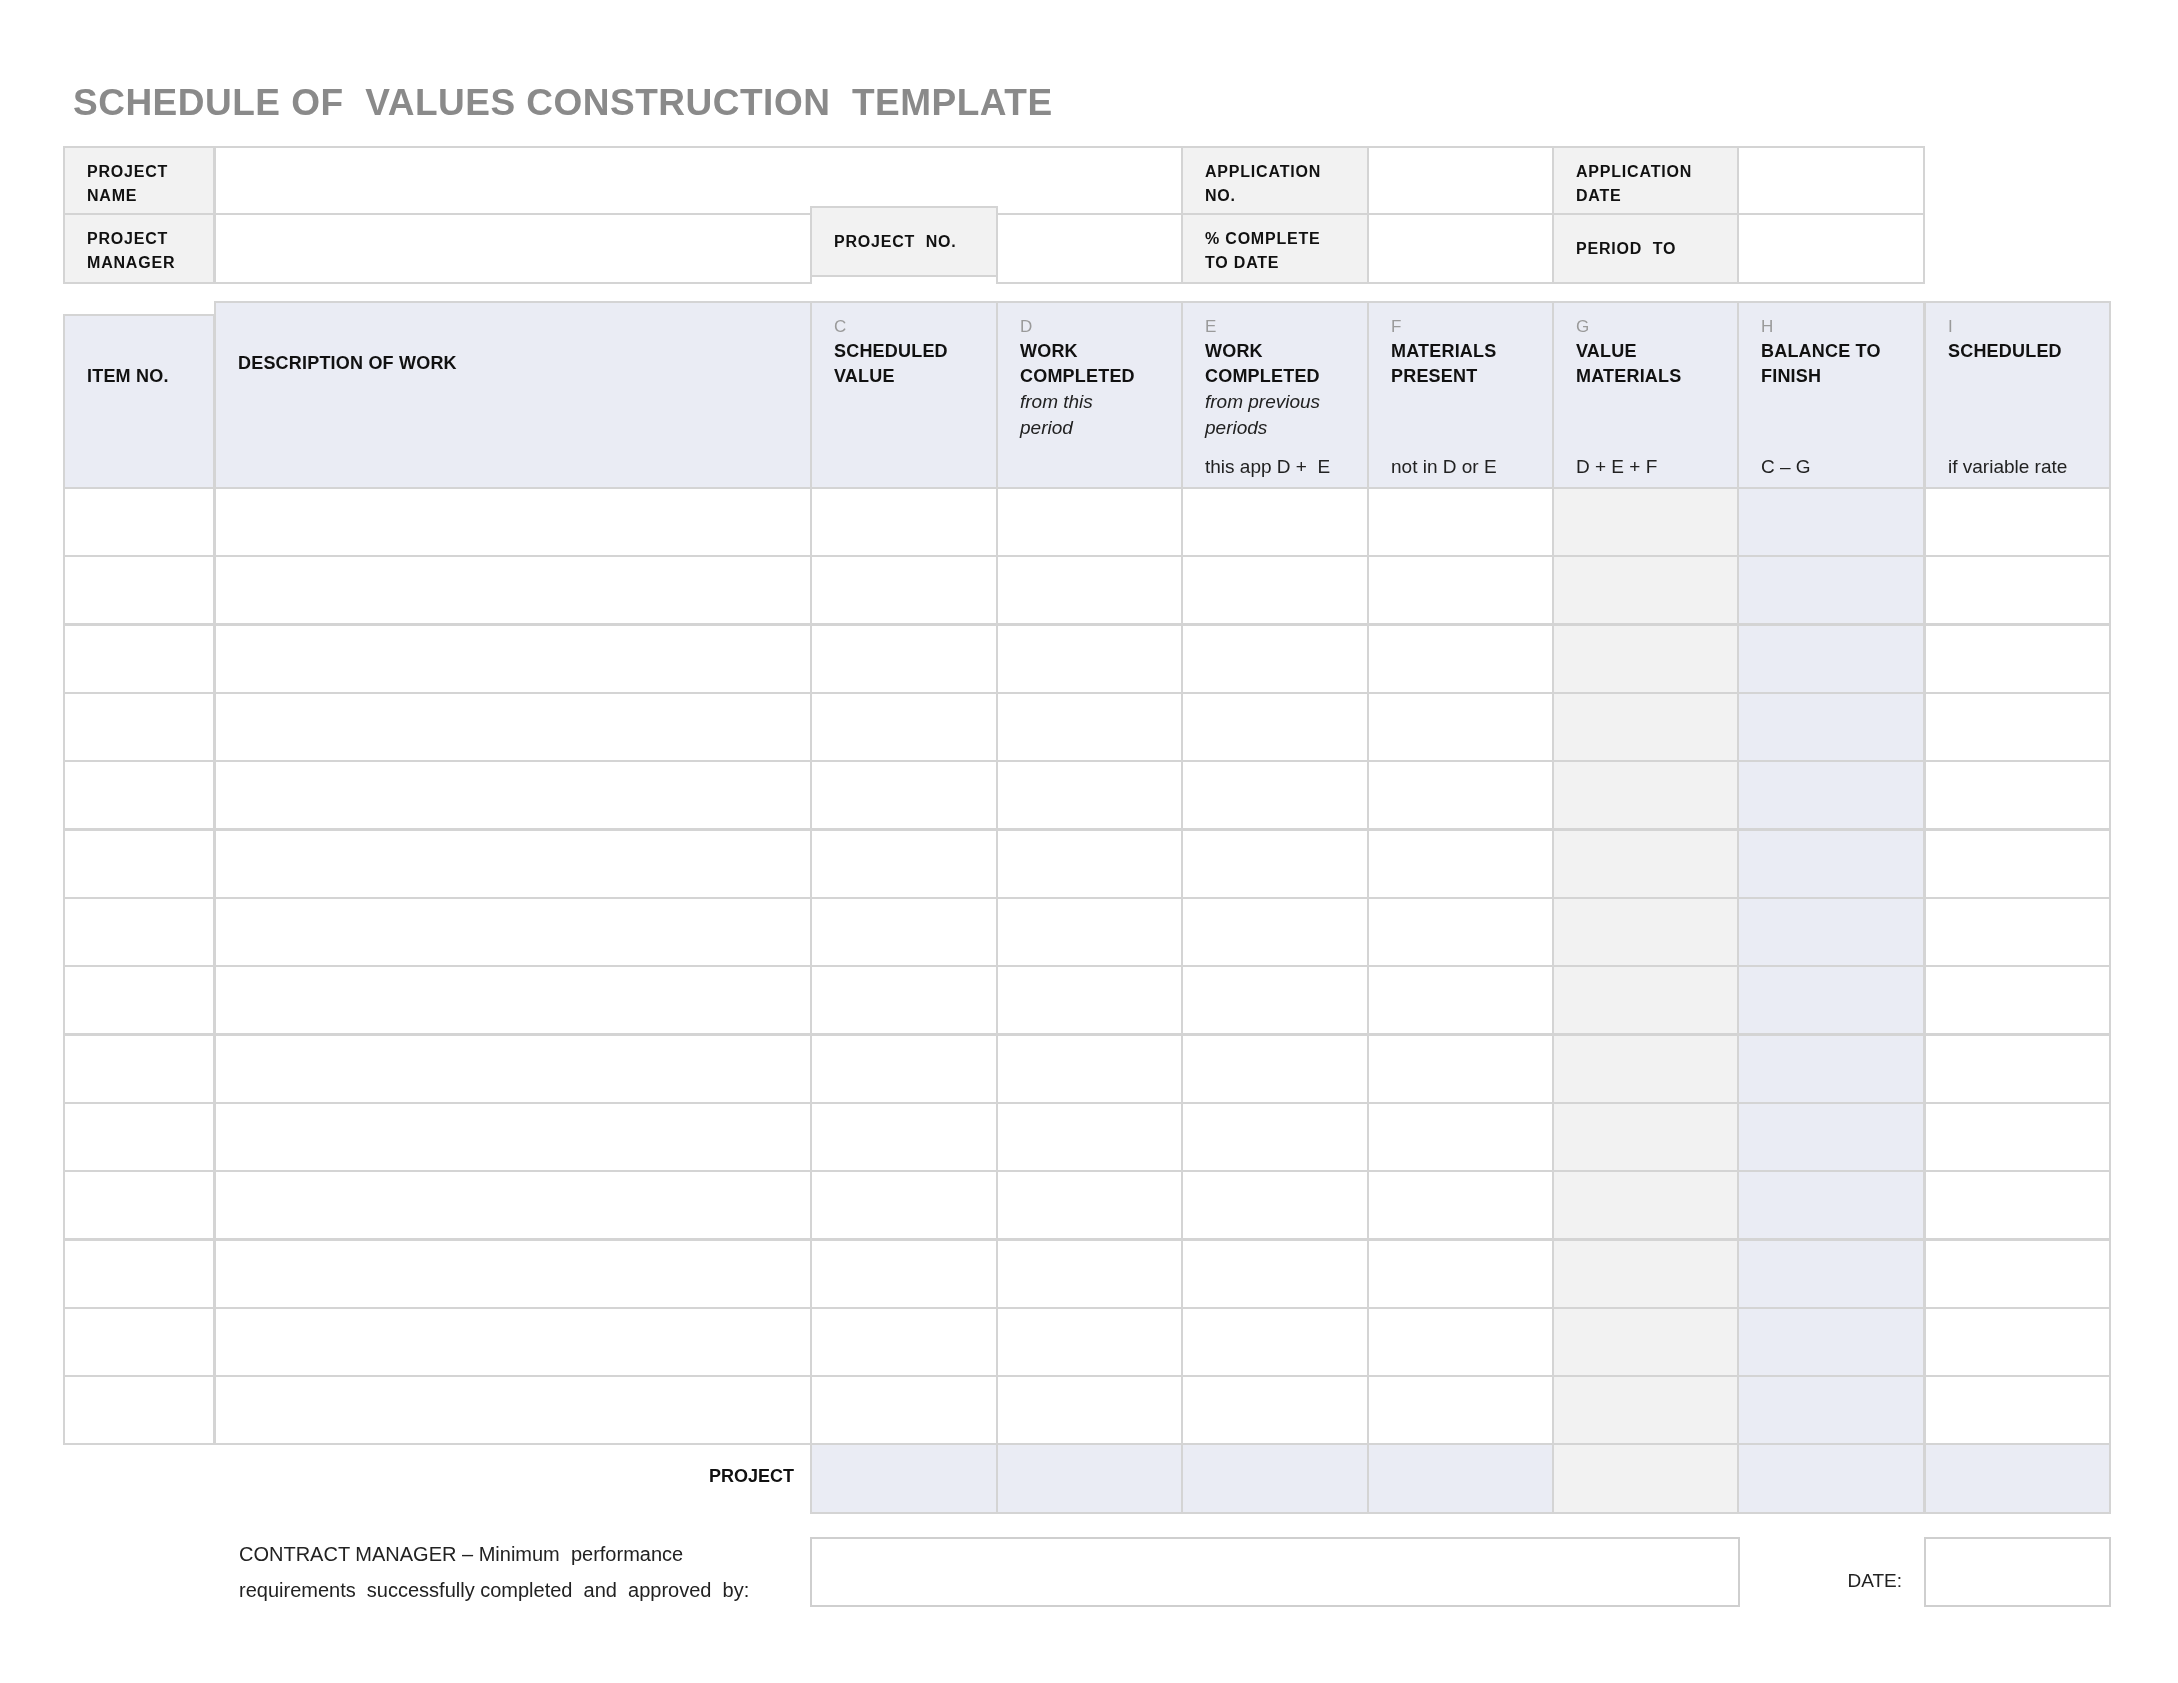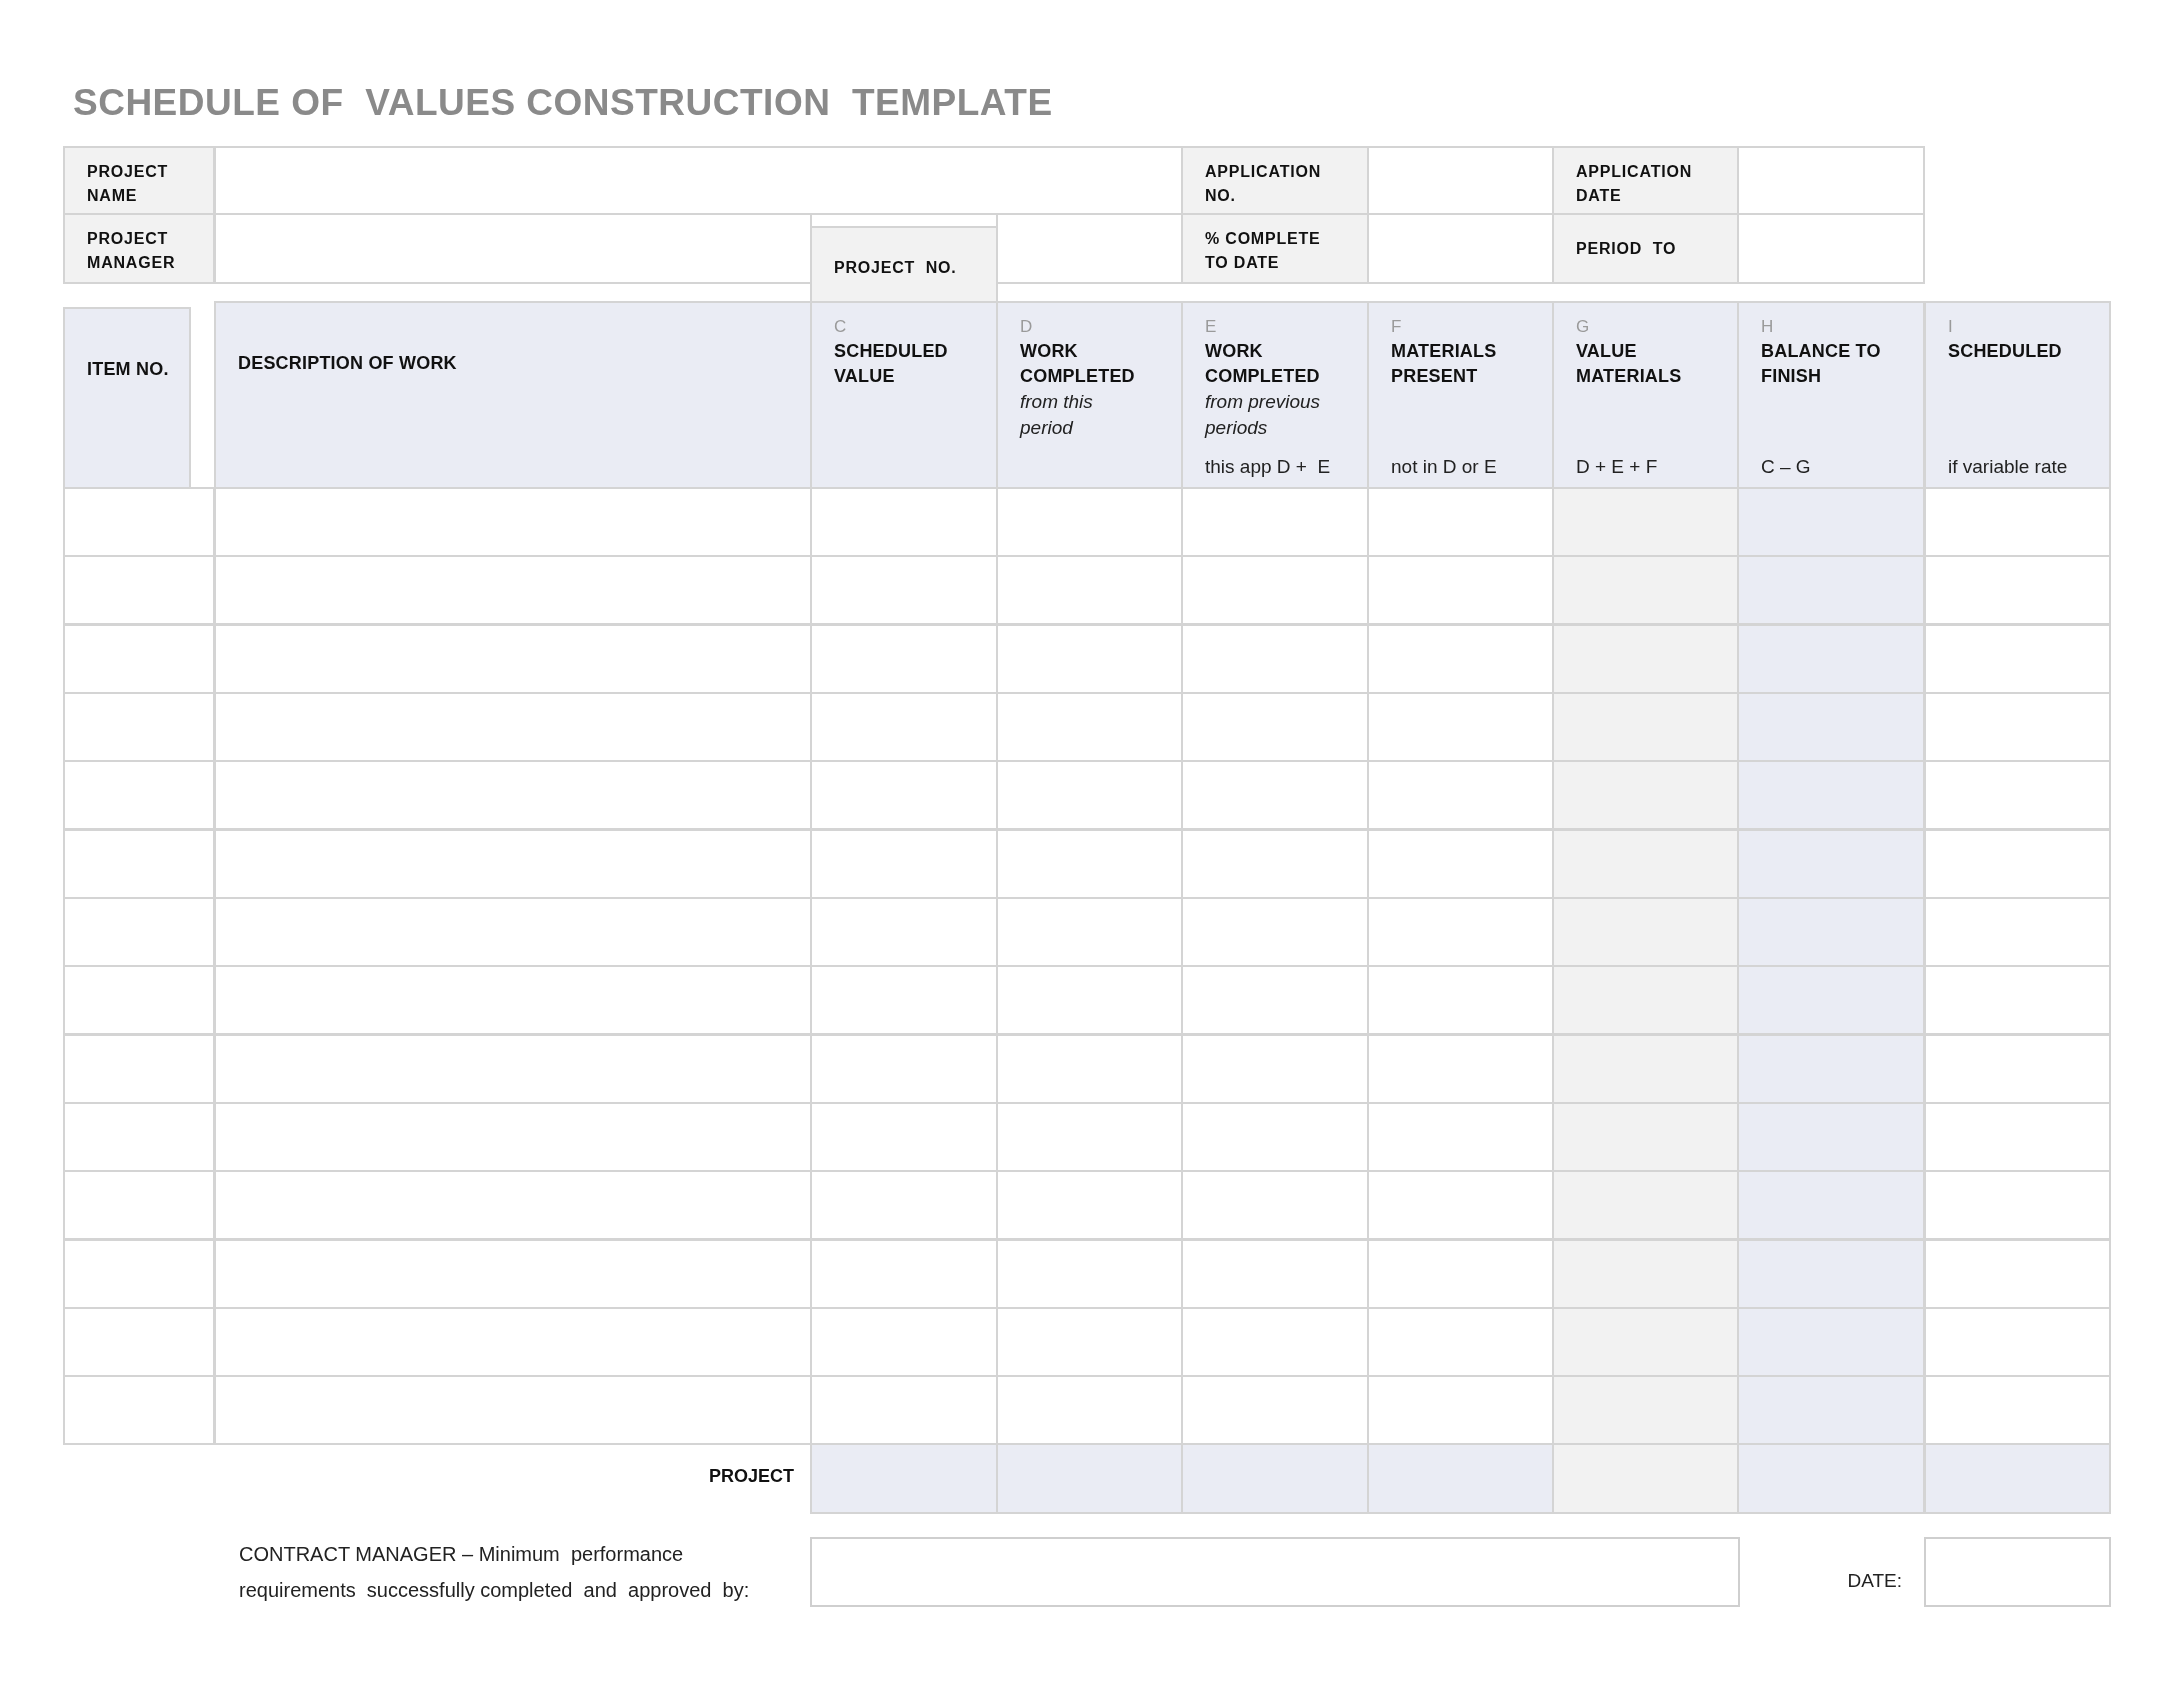--- a/index.html
+++ b/index.html
@@ -44,42 +44,42 @@
 <div class="abs info-cell info-label" style="left:1181px;top:146px;width:188px;height:69px;white-space:pre-line;">APPLICATION
 NO.</div>
 <div class="abs info-cell" style="left:1367px;top:146px;width:187px;height:69px;"></div>
 <div class="abs info-cell info-label" style="left:1552px;top:146px;width:187px;height:69px;white-space:pre-line;">APPLICATION
 DATE</div>
 <div class="abs info-cell" style="left:1737px;top:146px;width:188px;height:69px;"></div>
 
 <div class="abs info-cell info-label" style="left:63px;top:213px;width:152px;height:71px;white-space:pre-line;">PROJECT
 MANAGER</div>
 <div class="abs info-cell" style="left:214px;top:213px;width:598px;height:71px;"></div>
-<div class="abs info-cell info-label single" style="left:810px;top:226px;width:188px;height:84px;white-space:pre;">PROJECT  NO.</div>
+<div class="abs info-cell info-label single" style="left:810px;top:206px;width:188px;height:71px;white-space:pre;">PROJECT  NO.</div>
 <div class="abs info-cell" style="left:996px;top:213px;width:187px;height:71px;"></div>
 <div class="abs info-cell info-label" style="left:1181px;top:213px;width:188px;height:71px;white-space:pre-line;">% COMPLETE
 TO  DATE</div>
 <div class="abs info-cell" style="left:1367px;top:213px;width:187px;height:71px;"></div>
 <div class="abs info-cell info-label single" style="left:1552px;top:213px;width:187px;height:71px;white-space:pre;">PERIOD  TO</div>
 <div class="abs info-cell" style="left:1737px;top:213px;width:188px;height:71px;"></div>
 
 <div id="table-header"></div>
 
 <div id="table-body"></div>
 
 <div class="abs totals-label" style="left:214px;top:1442px;width:580px;height:69px;">PROJECT</div>
 <div id="totals-row"></div>
 
 <div class="abs footer-text" style="left:239px;top:1536px;white-space:pre;">CONTRACT MANAGER – Minimum  performance</div>
 <div class="abs footer-text" style="left:239px;top:1572px;white-space:pre;">requirements  successfully completed  and  approved  by:</div>
 <div class="abs box" style="left:810px;top:1537px;width:930px;height:70px;"></div>
 <div class="abs date-label" style="left:1782px;top:1570px;width:120px;">DATE:</div>
 <div class="abs box" style="left:1924px;top:1537px;width:187px;height:70px;"></div>
 
-<div class="abs hdr plain" style="left: 63px; top: 307px; width: 128px; height: 188px;">
+<div class="abs hdr plain" style="left: 63px; top: 314px; width: 152px; height: 188px;">
     <div class="main" style="white-space: pre-line;">ITEM NO.</div>
   </div>
 <div class="abs hdr plain" style="left: 214px; top: 301px; width: 598px; height: 188px;">
     <div class="main" style="white-space: pre-line;">DESCRIPTION OF WORK</div>
   </div>
 <div class="abs hdr" style="left: 810px; top: 301px; width: 188px; height: 188px;">
     <div class="letter">C</div>
     <div class="main" style="white-space: pre-line;">SCHEDULED
 VALUE</div>
   </div>

